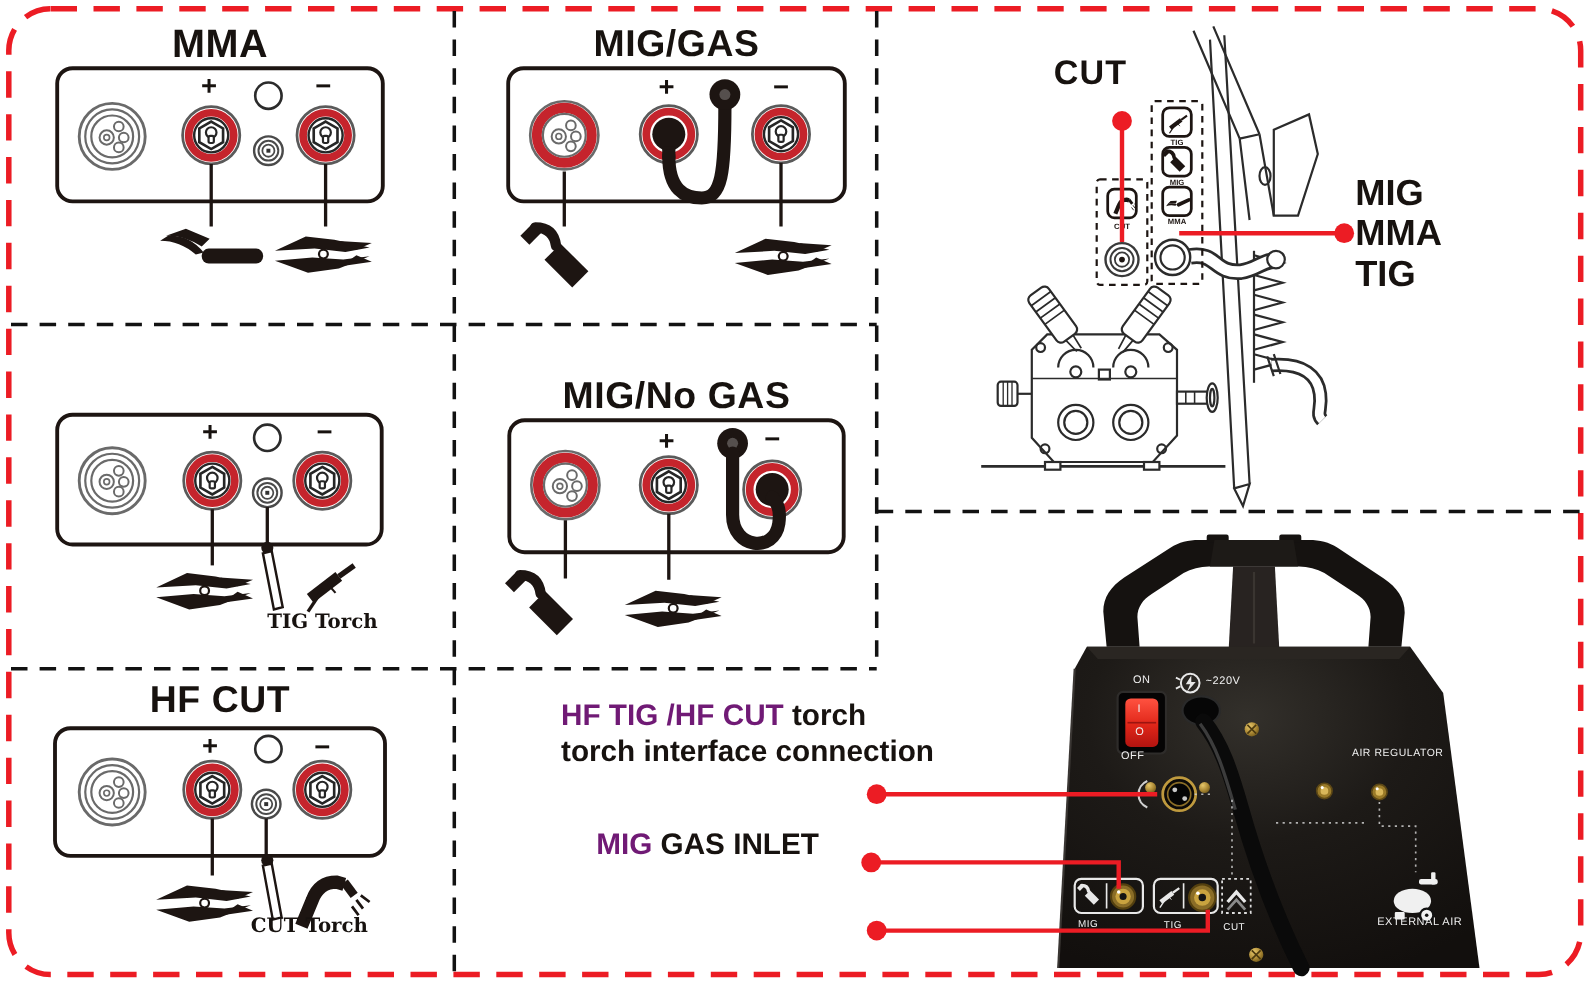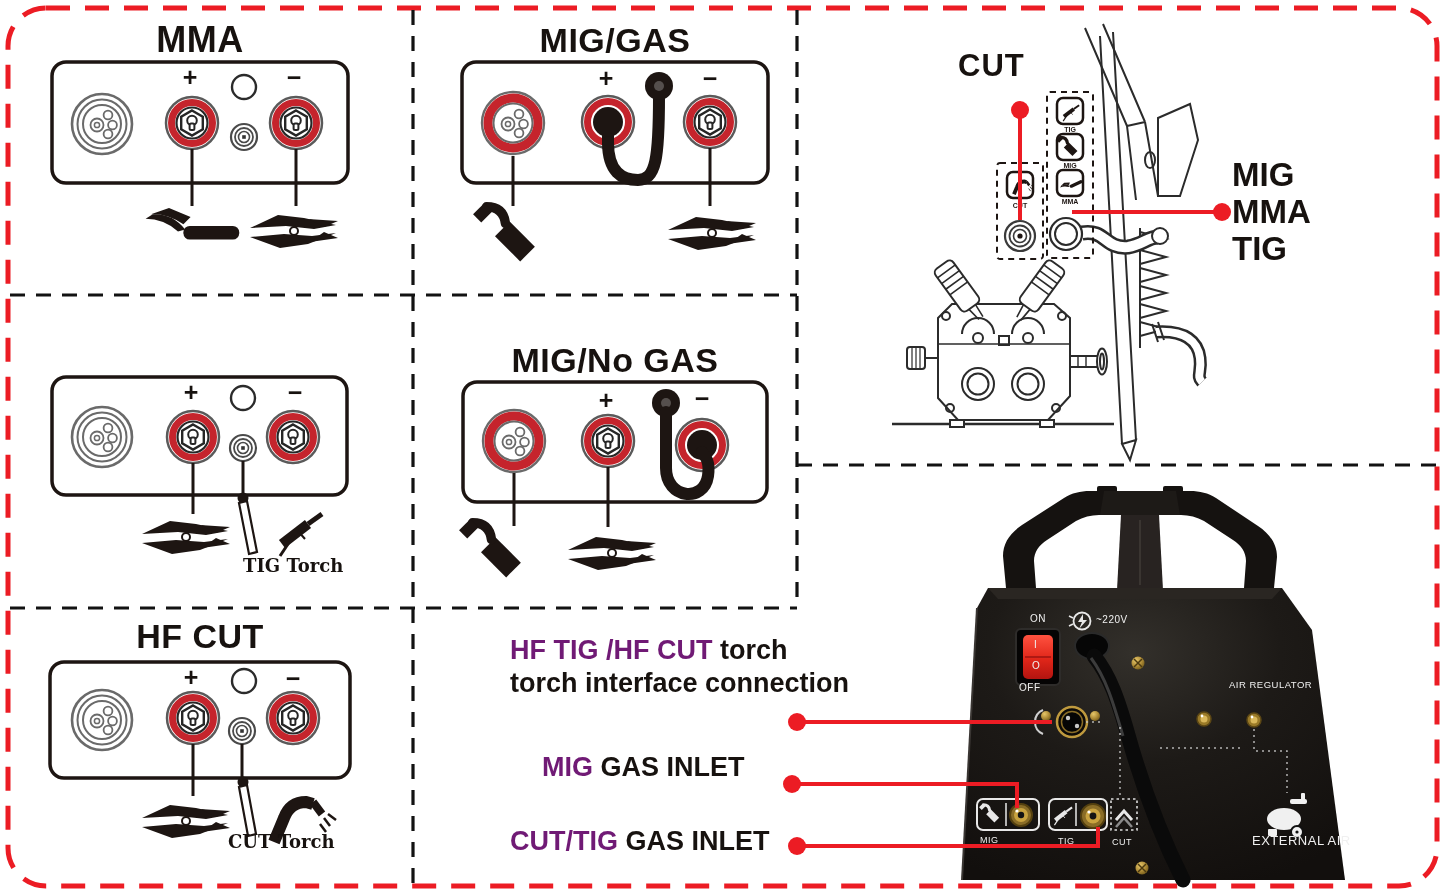--- a/index.html
+++ b/index.html
@@ -437,28 +437,25 @@
   <div>TIG</div>
 </div>
 
 <div class="txt ann" style="left:510px;top:634px;">
   <div><span class="red">HF TIG /HF CUT</span><span> torch</span></div>
   <div>torch interface connection</div>
 </div>
 <div class="txt ann" style="left:494px;top:751px;margin-left:48px;">
   <span class="red">MIG</span><span> GAS INLET</span>
 </div>
-<div class="txt ann" style="left:510px;top:825px;">
-  <span class="red">CUT/TIG</span><span> GAS INLET</span>
-</div>
 
 <div class="txt mtext" style="left:1022px;top:613px;width:32px;text-align:center;font-size:10px;">ON</div>
 <div class="txt mtext" style="left:1019px;top:682px;width:38px;text-align:left;font-size:10px;">OFF</div>
 <div class="txt mtext" style="left:1034px;top:639px;font-size:10px;">I</div>
 <div class="txt mtext" style="left:1032px;top:660px;font-size:10px;">O</div>
 <div class="txt mtext" style="left:1096px;top:614px;font-size:10px;">~220V</div>
 <div class="txt mtext" style="left:1196px;top:679px;font-size:9.5px;margin-left:33px;">AIR REGULATOR</div>
 <div class="txt mtext" style="left:980px;top:835px;font-size:9px;">MIG</div>
 <div class="txt mtext" style="left:1058px;top:836px;font-size:9px;">TIG</div>
 <div class="txt mtext" style="left:1112px;top:837px;font-size:9px;">CUT</div>
-<div class="txt mtext" style="left:1252px;top:833px;width:50px;text-align:center;font-size:13px;">EXTERNAL AIR</div>
+<div class="txt mtext" style="left:1252px;top:833px;width:50px;text-align:center;font-size:10px;">EXTERNAL AIR</div>
 
 </div>
 
 </body></html>

